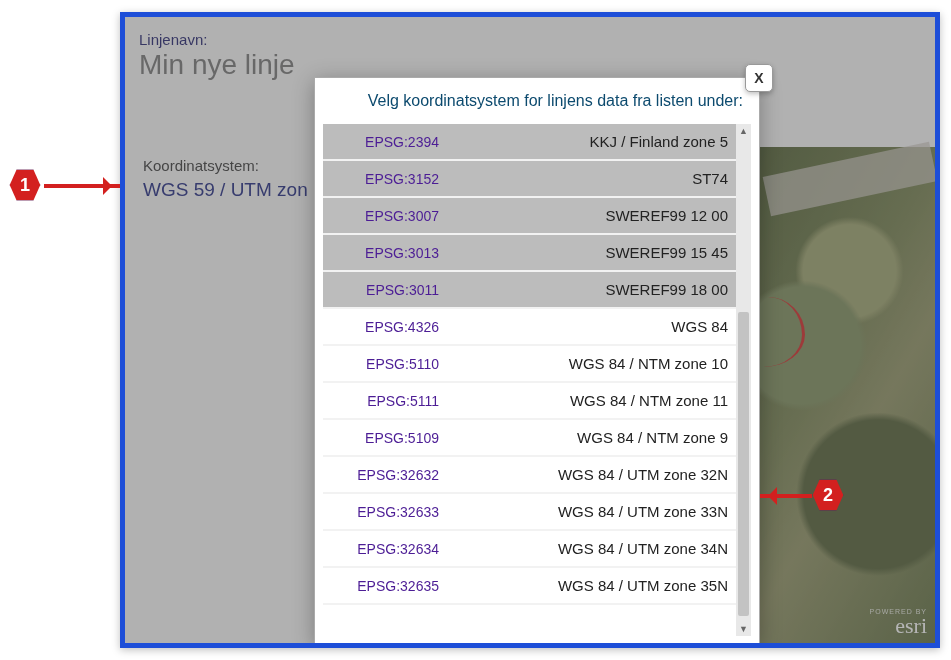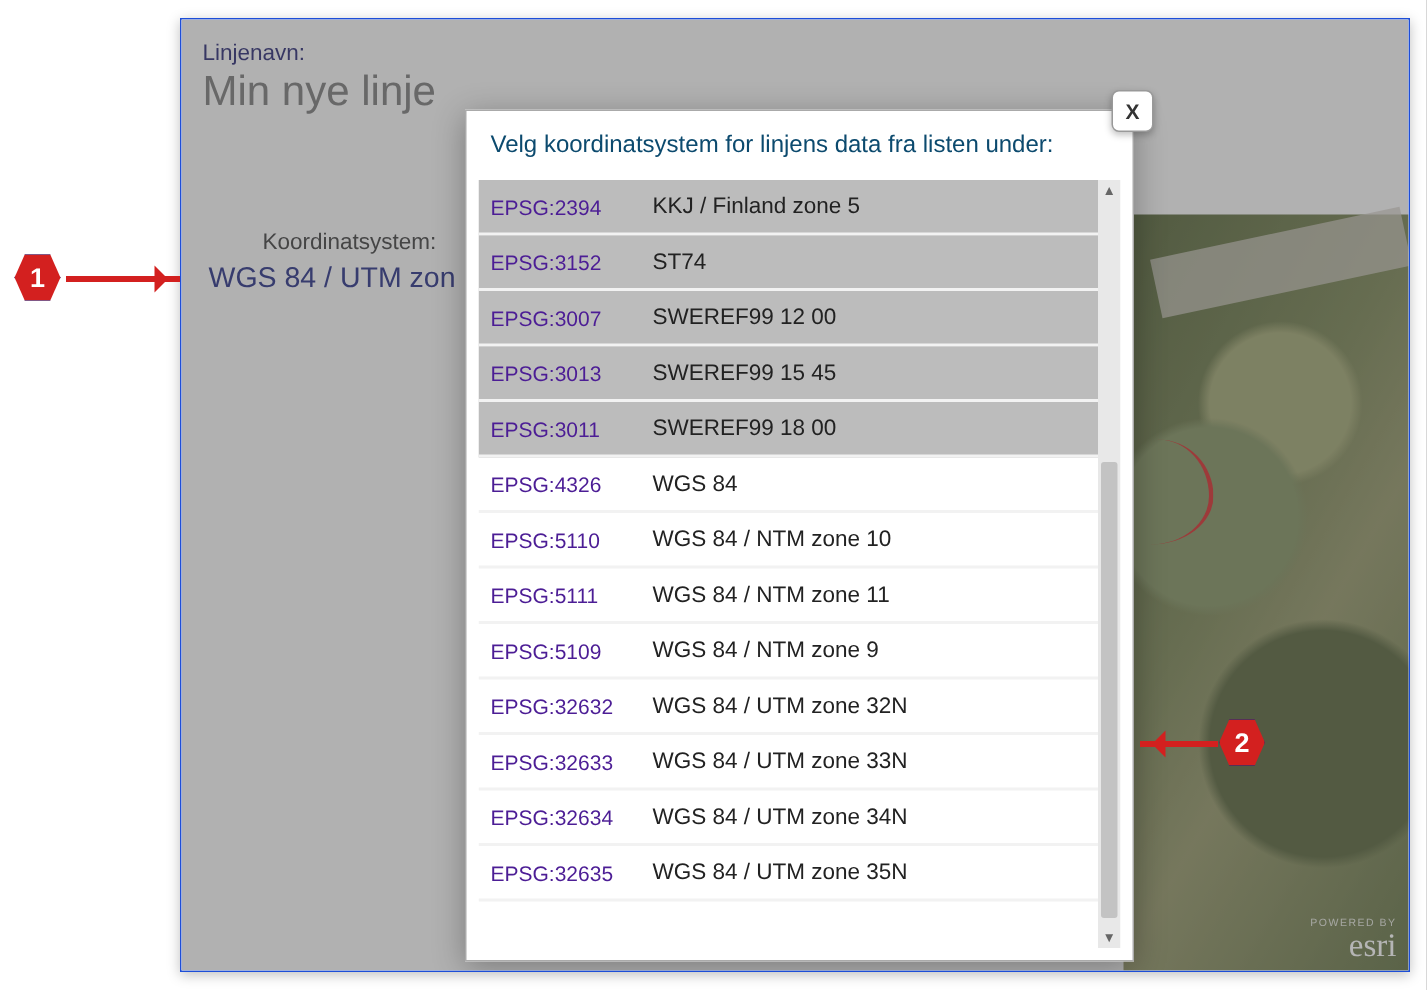--- a/index.html
+++ b/index.html
@@ -5,23 +5,24 @@
     * { box-sizing: border-box; margin: 0; padding: 0; }
     html, body { width: 951px; height: 660px; font-family: "Segoe UI", Arial, sans-serif; overflow: hidden; position: relative; }
 
     body { background: #fff; }
 
     
     .stage {
       position: absolute;
       left: 120px; top: 12px;
       width: 820px; height: 636px;
-      border: 1px solid #1d4ed8;
+      border: 5px solid #1d4ed8;
       box-shadow: 0 2px 8px rgba(0,0,0,.25);
       overflow: hidden;
+      text-align: right;
     }
 
     
     .panel-bg {
       position: absolute; inset: 0;
       background: #f7f7f8;
     }
 
     .linjenavn-label {
       position: absolute; left: 14px; top: 14px;
@@ -42,21 +43,21 @@
       color: #444;
       background: #e6e6e6;
       border: 1px solid #c8c8c8;
       border-bottom: none;
       cursor: pointer;
     }
     .tab.active { background: #f0f0f0; }
 
     .koord-label {
       position: absolute; left: 18px; top: 140px;
-      color: #333; font-size: 15px; margin-left: 36px;
+      color: #333; font-size: 15px;
     }
     .koord-value {
       position: absolute; left: 18px; top: 162px;
       color: #1a237e; font-size: 19px;
     }
 
     
     .map {
       position: absolute; top: 130px; right: 0; bottom: 0; width: 190px;
       background:
@@ -177,21 +178,21 @@
 </head>
 <body>
 
 <div class="stage">
   <div class="panel-bg">
     <div class="linjenavn-label">Linjenavn:</div>
     <div class="linjenavn-value">Min nye linje</div>
 
 
     <div class="koord-label">Koordinatsystem:</div>
-    <div class="koord-value">WGS 84 / UTM zon</div>
+    <div class="koord-value">WGS 59 / UTM zon</div>
 
     <div class="map">
       <div class="map-road"></div>
       <div class="map-redmark"></div>
       <div class="esri">
         <span class="pb">POWERED BY</span>
         <span class="logo">esri</span>
       </div>
     </div>
   </div>

